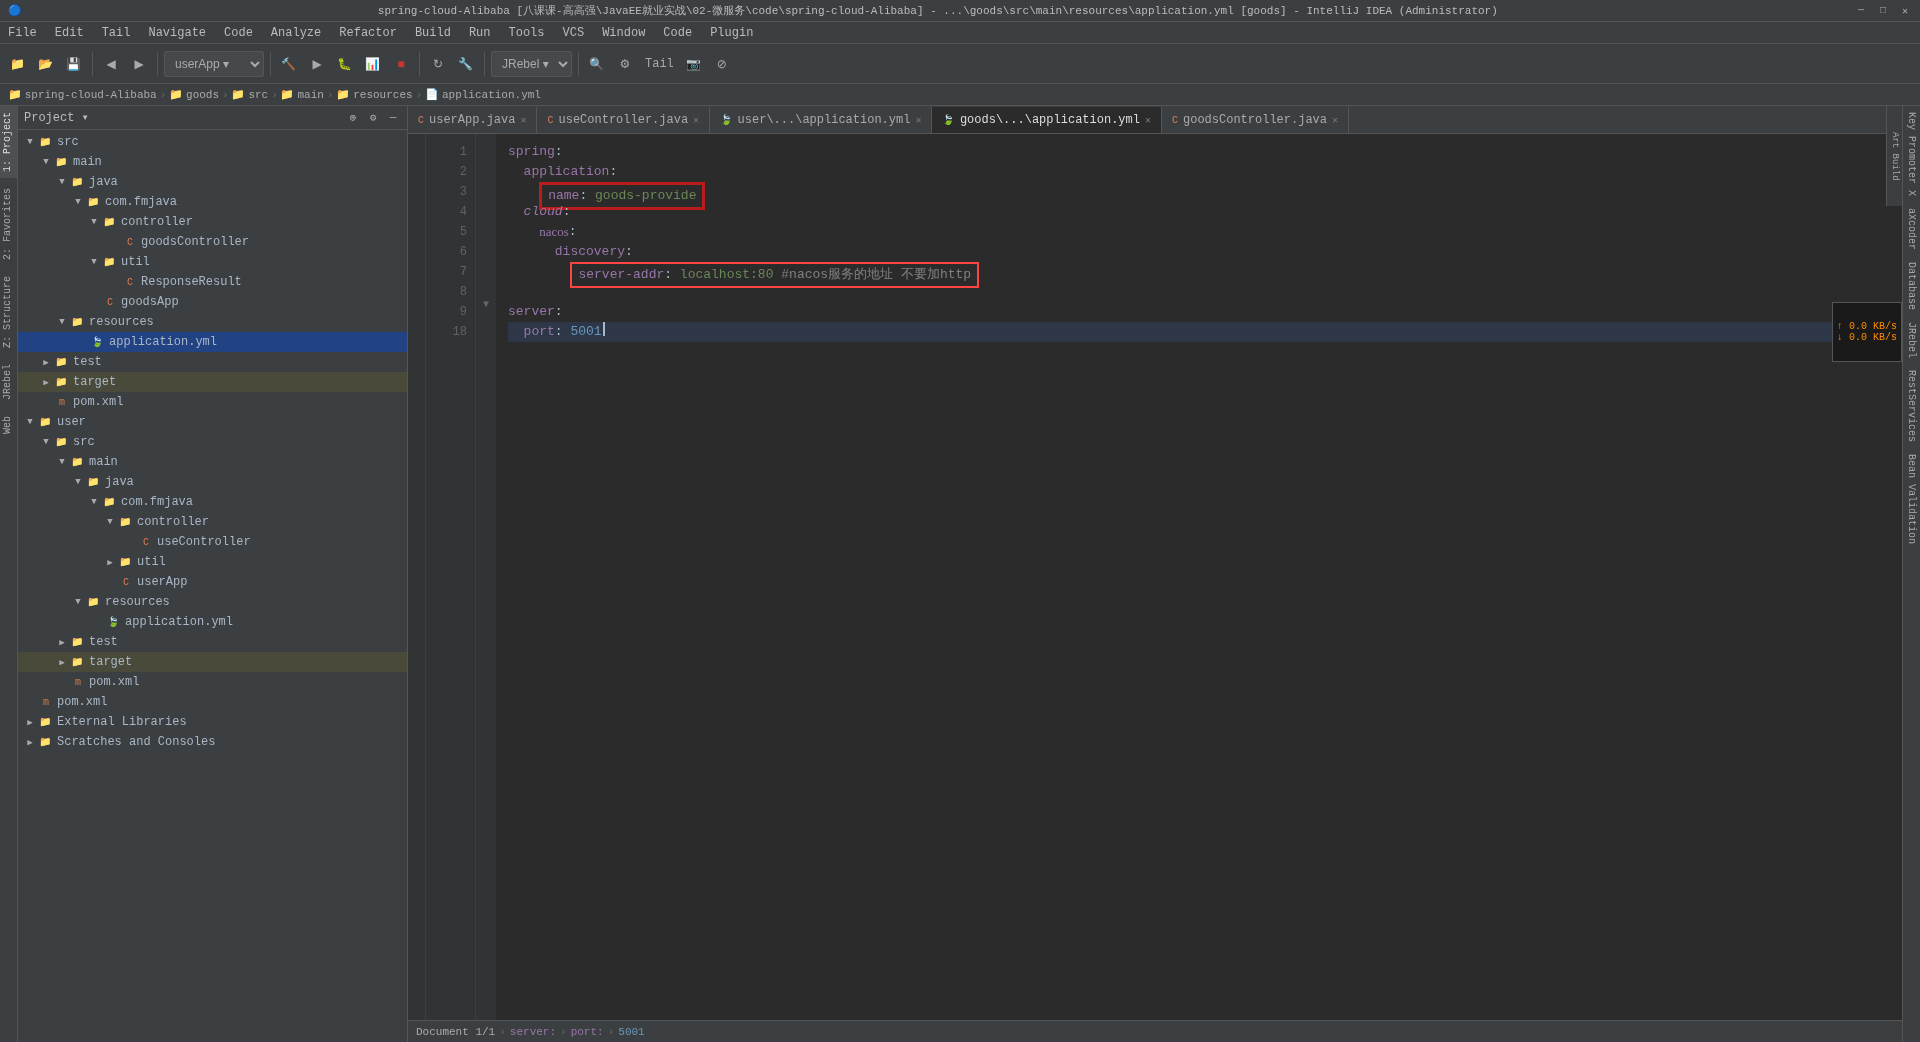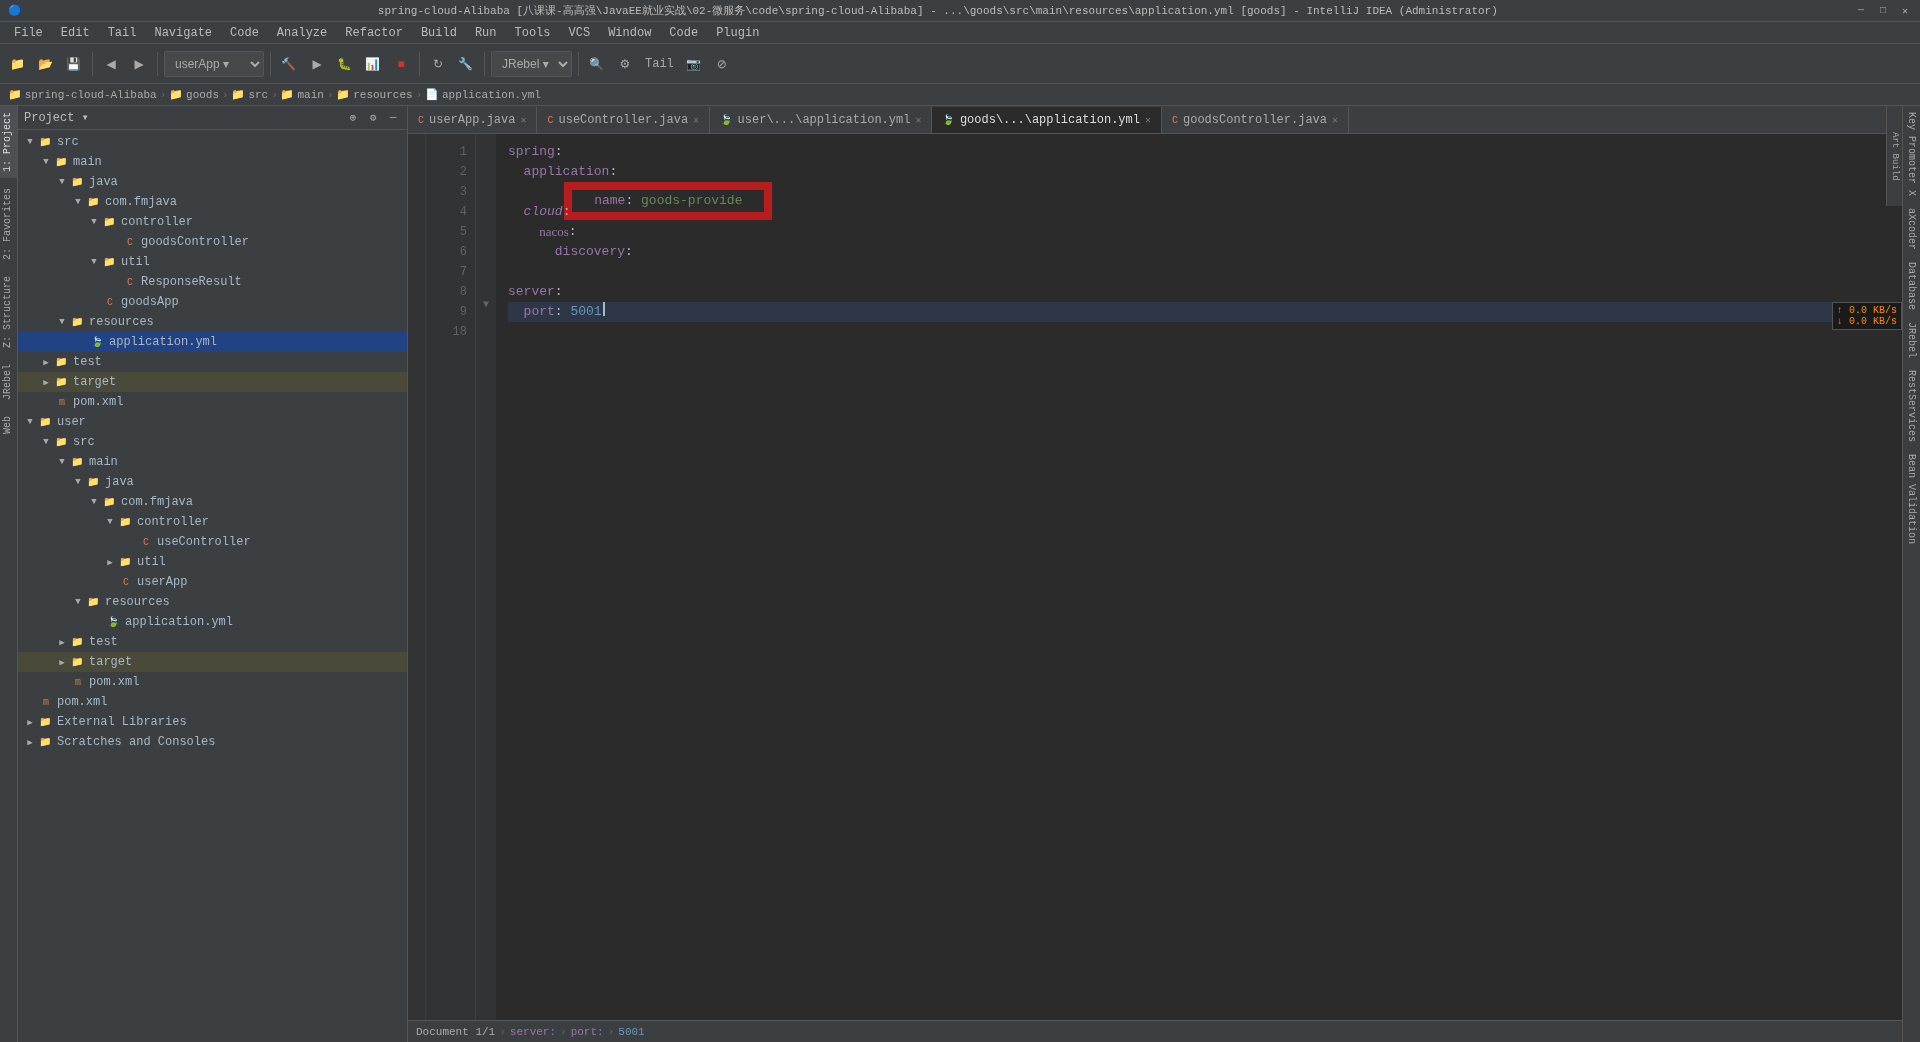--- a/index.html
+++ b/index.html
@@ -18,21 +18,21 @@
     }
     #titlebar-controls { display: flex; gap: 6px; }
     .titlebar-btn { width: 14px; height: 14px; display: flex; align-items: center; justify-content: center; cursor: pointer; font-size: 10px; color: #aaa; }
 
     
     #menubar {
       height: 22px;
       background: #3c3f41;
       display: flex;
       align-items: center;
-      padding: 0 6px;
+      padding: 0 0;
       border-bottom: 1px solid #555;
       font-size: 12px;
       color: #bbbbbb;
       gap: 2px;
     }
     .menu-item { padding: 2px 8px; cursor: pointer; }
 
     
     #toolbar {
       height: 40px;
@@ -212,21 +212,21 @@
     .code-line.current-line { background: #2d3748; }
 
     
     #network-widget {
       position: absolute;
       top: 196px;
       right: 18px;
       background: #1a1a1a;
       color: #aaa;
       font-size: 10px;
-      padding: 2px 4px;
+      padding: 18px 4px;
       border: 1px solid #555;
     }
     .net-up { color: #ff8c00; }
     .net-down { color: #ff8c00; }
 
     
     ::-webkit-scrollbar { width: 8px; height: 8px; }
     ::-webkit-scrollbar-track { background: #3c3f41; }
     ::-webkit-scrollbar-thumb { background: #555; }
   </style>
@@ -622,35 +622,38 @@
 
         <div class="code-line">
           <span style="color:#9876aa;">spring</span><span style="color:#a9b7c6;">:</span>
         </div>
 
         <div class="code-line">
           <span style="color:#a9b7c6;">  </span><span style="color:#9876aa;">application</span><span style="color:#a9b7c6;">:</span>
         </div>
 
         <div class="code-line">
-          <span style="color:#a9b7c6;">    </span><span style="border:8px solid #b91c1c; padding:1px 22px; display:inline-block;margin-left:25px;"><span style="color:#9876aa;">name</span><span style="color:#a9b7c6;">: </span><span style="color:#6a8759;">goods-provide</span></span>
+          <span style="color:#a9b7c6;">    </span><span style="border:3px solid #b91c1c; padding:1px 6px; display:inline-block;"><span style="color:#9876aa;">name</span><span style="color:#a9b7c6;">: </span><span style="color:#6a8759;">goods-provide</span></span>
         </div>
 
         <div class="code-line">
           <span style="color:#a9b7c6;">  </span><span style="color:#9876aa;font-style:italic;">cloud</span><span style="color:#a9b7c6;">:</span>
         </div>
 
         <div class="code-line">
           <span style="color:#a9b7c6;">    </span><span style="color:#9876aa;font-family:Liberation Serif, serif;">nacos</span><span style="color:#a9b7c6;">:</span>
         </div>
 
         <div class="code-line">
           <span style="color:#a9b7c6;">      </span><span style="color:#9876aa;">discovery</span><span style="color:#a9b7c6;">:</span>
         </div>
 
+        <div class="code-line">
+          <span style="color:#a9b7c6;">        </span><span style="border:2px solid #ff4444; padding:1px 6px; display:inline-block;"><span style="color:#9876aa;">server-addr</span><span style="color:#a9b7c6;">: </span><span style="color:#6a8759;">localhost:80</span><span style="color:#808080;"> #nacos服务的地址 不要加http</span></span>
+        </div>
 
         <div class="code-line">
           &nbsp;
         </div>
 
         <div class="code-line">
           <span style="color:#9876aa;">server</span><span style="color:#a9b7c6;">:</span>
         </div>
 
         <div class="code-line current-line">

